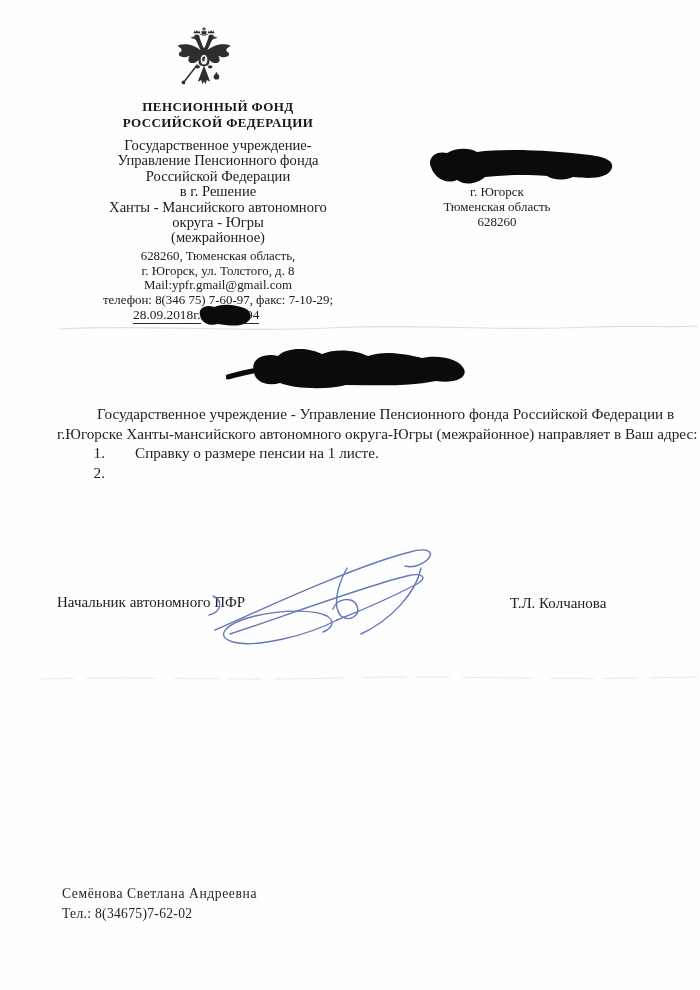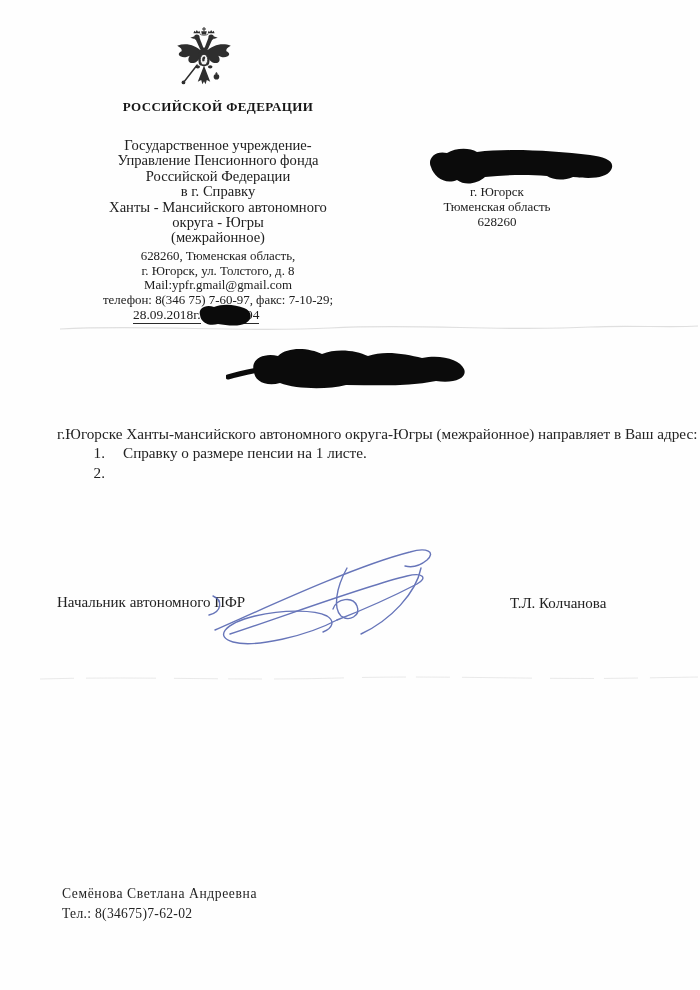--- a/index.html
+++ b/index.html
@@ -20,21 +20,21 @@
   .num-label{margin-left:20px;}
   .num-value{margin-left:6px;}
   
   .recipient{left:407px;top:185px;width:180px;font-size:13px;line-height:14.8px;color:#202020;}
   
   .body-block{left:57px;top:404px;width:608px;font-size:15.2px;line-height:19.6px;color:#222;}
   .jline{text-align:justify;text-align-last:justify;white-space:nowrap;}
   .bline{position:absolute;left:0;width:608px;}
   .indent{padding-left:40px;box-sizing:border-box;}
   .li-num{position:absolute;width:18px;text-align:right;}
-  .li-text{position:absolute;}
+  .li-text{position:absolute;margin-left:12px;}
   
   .sig-title{left:57px;top:594px;font-size:15px;color:#222;}
   .sig-name{left:510px;top:595px;font-size:15px;color:#222;}
   
   .footer-name{left:62px;top:886px;font-size:13.6px;letter-spacing:.6px;color:#242424;}
   .footer-phone{left:62px;top:906px;font-size:13.6px;letter-spacing:.3px;color:#242424;}
   svg{display:block;}
   .noptr{pointer-events:none;}
 </style>
 </head>
@@ -80,28 +80,29 @@
 
         <circle cx="70" cy="80" r="4.5"></circle>
         <path d="M70,72.5 v4 M68,74.5 h4" stroke="#2e2e2e" stroke-width="1.3" fill="none"></path>
 
         <path d="M50,62 L40,88 L45.5,85 L47.5,92 L50,87 L52.5,92 L54.5,85 L60,88 Z"></path>
       </g>
     </svg>
   </div>
 
   <div class="abs center lh-title">
+    <div>ПЕНСИОННЫЙ ФОНД</div>
     <div>РОССИЙСКОЙ ФЕДЕРАЦИИ</div>
   </div>
 
   <div class="abs center lh-org">
     <div>Государственное учреждение-</div>
     <div>Управление Пенсионного фонда</div>
     <div>Российской Федерации</div>
-    <div>в г. Справку</div>
+    <div>в г. Решение</div>
     <div>Ханты - Мансийского автономного</div>
     <div>округа - Югры</div>
     <div>(межрайонное)</div>
   </div>
 
   <div class="abs center lh-addr">
     <div>628260, Тюменская область,</div>
     <div>г. Югорск, ул. Толстого, д. 8</div>
     <div>Mail:ypfr.gmail@gmail.com</div>
     <div>телефон: 8(346 75) 7-60-97, факс: 7-10-29;</div>
@@ -135,20 +136,21 @@
       <path d="M28,30 C24,20 36,11 52,15 C62,5 84,7 96,13 C110,7 130,9 142,15 C158,9 180,13 196,17 C216,13 234,19 238,28 C242,37 228,43 210,40 C180,46 150,44 120,44 C100,49 70,48 54,42 C40,46 28,40 28,30 Z" fill="#0b0b0b"></path>
     </svg>
   </div>
 
   <svg class="abs noptr" style="left:0;top:0;" width="700" height="990" viewBox="0 0 700 990" xmlns="http://www.w3.org/2000/svg">
     <path d="M60,329 C150,324 240,333 330,328 C420,323 500,332 590,327 C630,325 670,328 698,326" stroke="#d9d9d9" stroke-width="1.2" fill="none" opacity="0.85"></path>
     <path d="M40,679 C140,676 240,681 340,678 C440,675 540,680 640,678 L698,677" stroke="#e3e3e3" stroke-width="1" fill="none" opacity="0.8" stroke-dasharray="34 12 70 18 44 10"></path>
   </svg>
 
   <div class="abs body-block" style="height:100px;">
+    <div class="bline jline indent" style="top:0;">Государственное учреждение - Управление Пенсионного фонда Российской Федерации в</div>
     <div class="bline jline" style="top:19.6px;">г.Югорске Ханты-мансийского автономного округа-Югры (межрайонное) направляет в Ваш адрес:</div>
 
     <div class="li-num" style="left:30px;top:39.2px;">1.</div>
     <div class="li-text" style="left:66px;top:39.2px;">Справку о размере пенсии на 1 листе.</div>
 
     <div class="li-num" style="left:30px;top:58.8px;">2.</div>
   </div>
 
   <div class="abs sig-title">Начальник автономного ПФР</div>
   <div class="abs sig-name">Т.Л. Колчанова</div>

